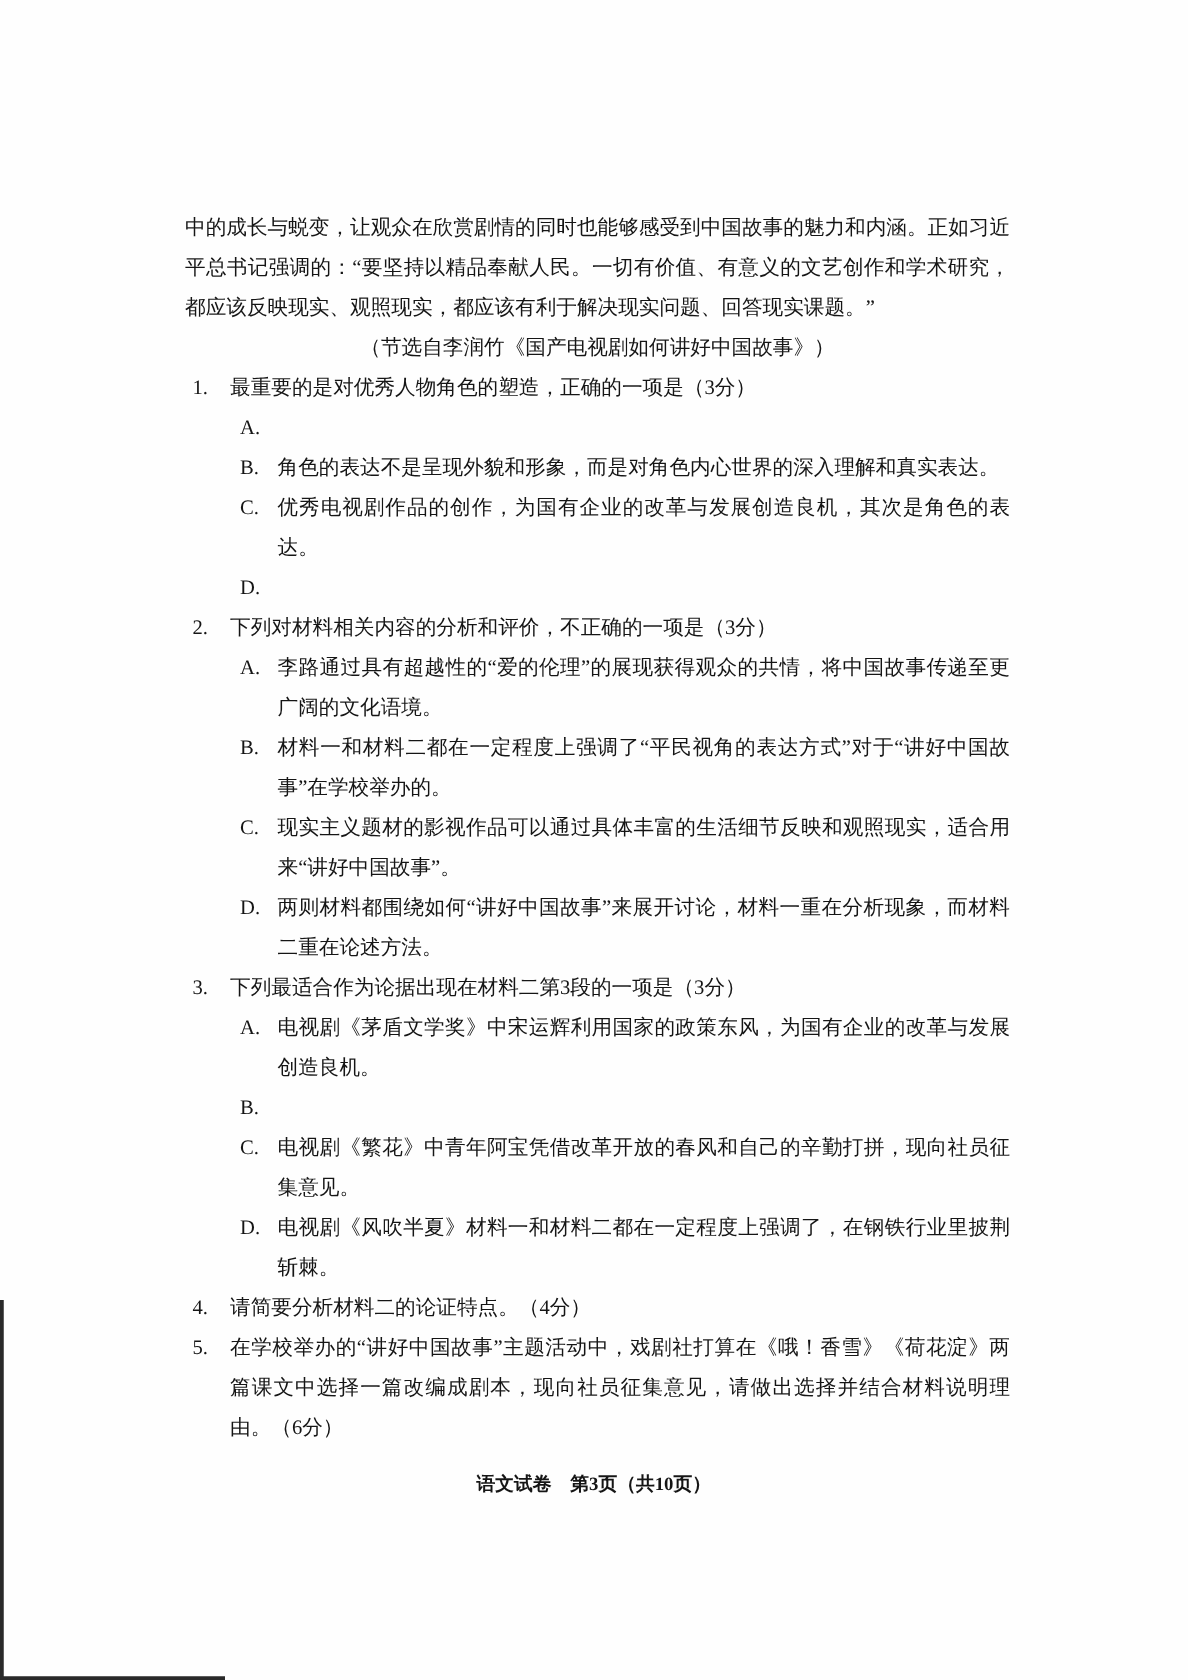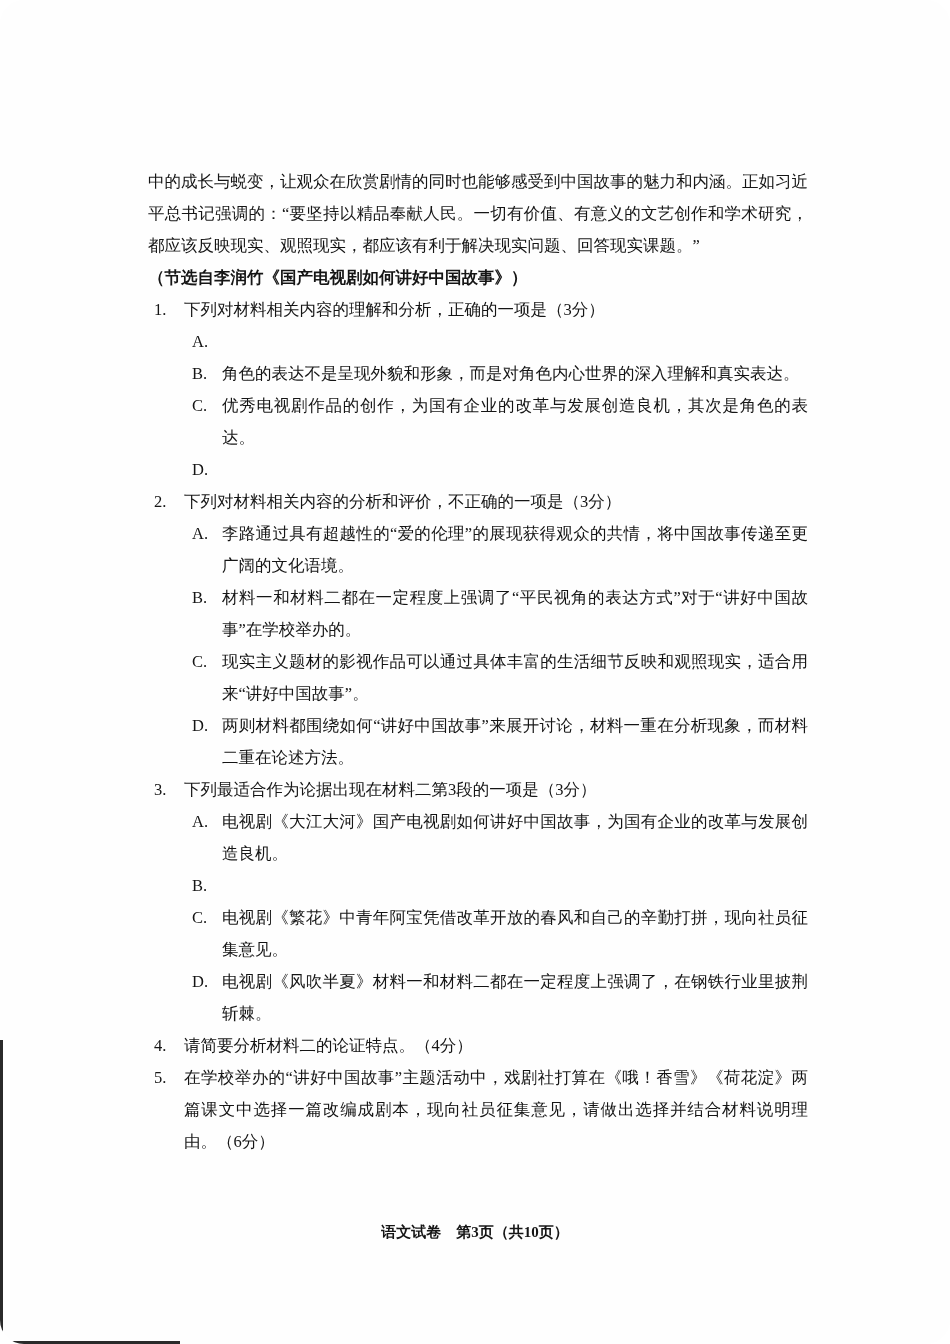--- a/index.html
+++ b/index.html
@@ -9,37 +9,35 @@
     height: 1344px;
     font-family: "Liberation Serif", "DejaVu Serif", serif;
     color: #151515;
   }
   .page {
     position: relative;
     width: 950px;
     height: 1344px;
     background: #fefefe;
     overflow: hidden;
-    border-radius: 24px;
   }
   .content {
     position: absolute;
     left: 148px;
     top: 166px;
     width: 660px;
     font-size: 16.5px;
     line-height: 32px;
   }
   .intro {
     text-align: justify;
     text-justify: inter-ideograph;
   }
   .attribution {
-    text-align: left;
-    font-weight: bold;
+    text-align: center;
   }
   .question { margin: 0; }
   .stem-row {
     display: flex;
     padding-left: 6px;
   }
   .qnum {
     flex: 0 0 30px;
   }
   .qtext {
@@ -61,21 +59,20 @@
   }
   .footer {
     position: absolute;
     left: 0;
     top: 1178px;
     width: 100%;
     text-align: center;
     font-weight: bold;
     font-size: 15px;
     line-height: 20px;
-    margin-top: 44px;
   }
   .scan-edge-left {
     position: absolute;
     left: 0;
     top: 1040px;
     width: 3px;
     height: 304px;
     background: #2a2a2a;
   }
   .scan-edge-bottom {
@@ -92,21 +89,21 @@
 
 <div class="page">
   <div class="content">
 
     <p class="intro">中的成长与蜕变，让观众在欣赏剧情的同时也能够感受到中国故事的魅力和内涵。正如习近平总书记强调的：“要坚持以精品奉献人民。一切有价值、有意义的文艺创作和学术研究，都应该反映现实、观照现实，都应该有利于解决现实问题、回答现实课题。”</p>
     <p class="attribution">（节选自李润竹《国产电视剧如何讲好中国故事》）</p>
 
     <section class="question">
       <div class="stem-row">
         <span class="qnum">1.</span>
-        <span class="qtext">下列对材料相关内容的理解和分析，正确的一项是（3分）</span>
+        <span class="qtext">最重要的是对优秀人物角色的塑造，正确的一项是（3分）</span>
       </div>
       <div class="option-row">
         <span class="olabel">A.</span>
       </div>
       <div class="option-row">
         <span class="olabel">B.</span>
         <span class="otext">角色的表达不是呈现外貌和形象，而是对角色内心世界的深入理解和真实表达。</span>
       </div>
       <div class="option-row">
         <span class="olabel">C.</span>
@@ -140,21 +137,21 @@
       </div>
     </section>
 
     <section class="question">
       <div class="stem-row">
         <span class="qnum">3.</span>
         <span class="qtext">下列最适合作为论据出现在材料二第3段的一项是（3分）</span>
       </div>
       <div class="option-row">
         <span class="olabel">A.</span>
-        <span class="otext">电视剧《大江大河》国产电视剧如何讲好中国故事，为国有企业的改革与发展创造良机。</span>
+        <span class="otext">电视剧《茅盾文学奖》中宋运辉利用国家的政策东风，为国有企业的改革与发展创造良机。</span>
       </div>
       <div class="option-row">
         <span class="olabel">B.</span>
       </div>
       <div class="option-row">
         <span class="olabel">C.</span>
         <span class="otext">电视剧《繁花》中青年阿宝凭借改革开放的春风和自己的辛勤打拼，现向社员征集意见。</span>
       </div>
       <div class="option-row">
         <span class="olabel">D.</span>

